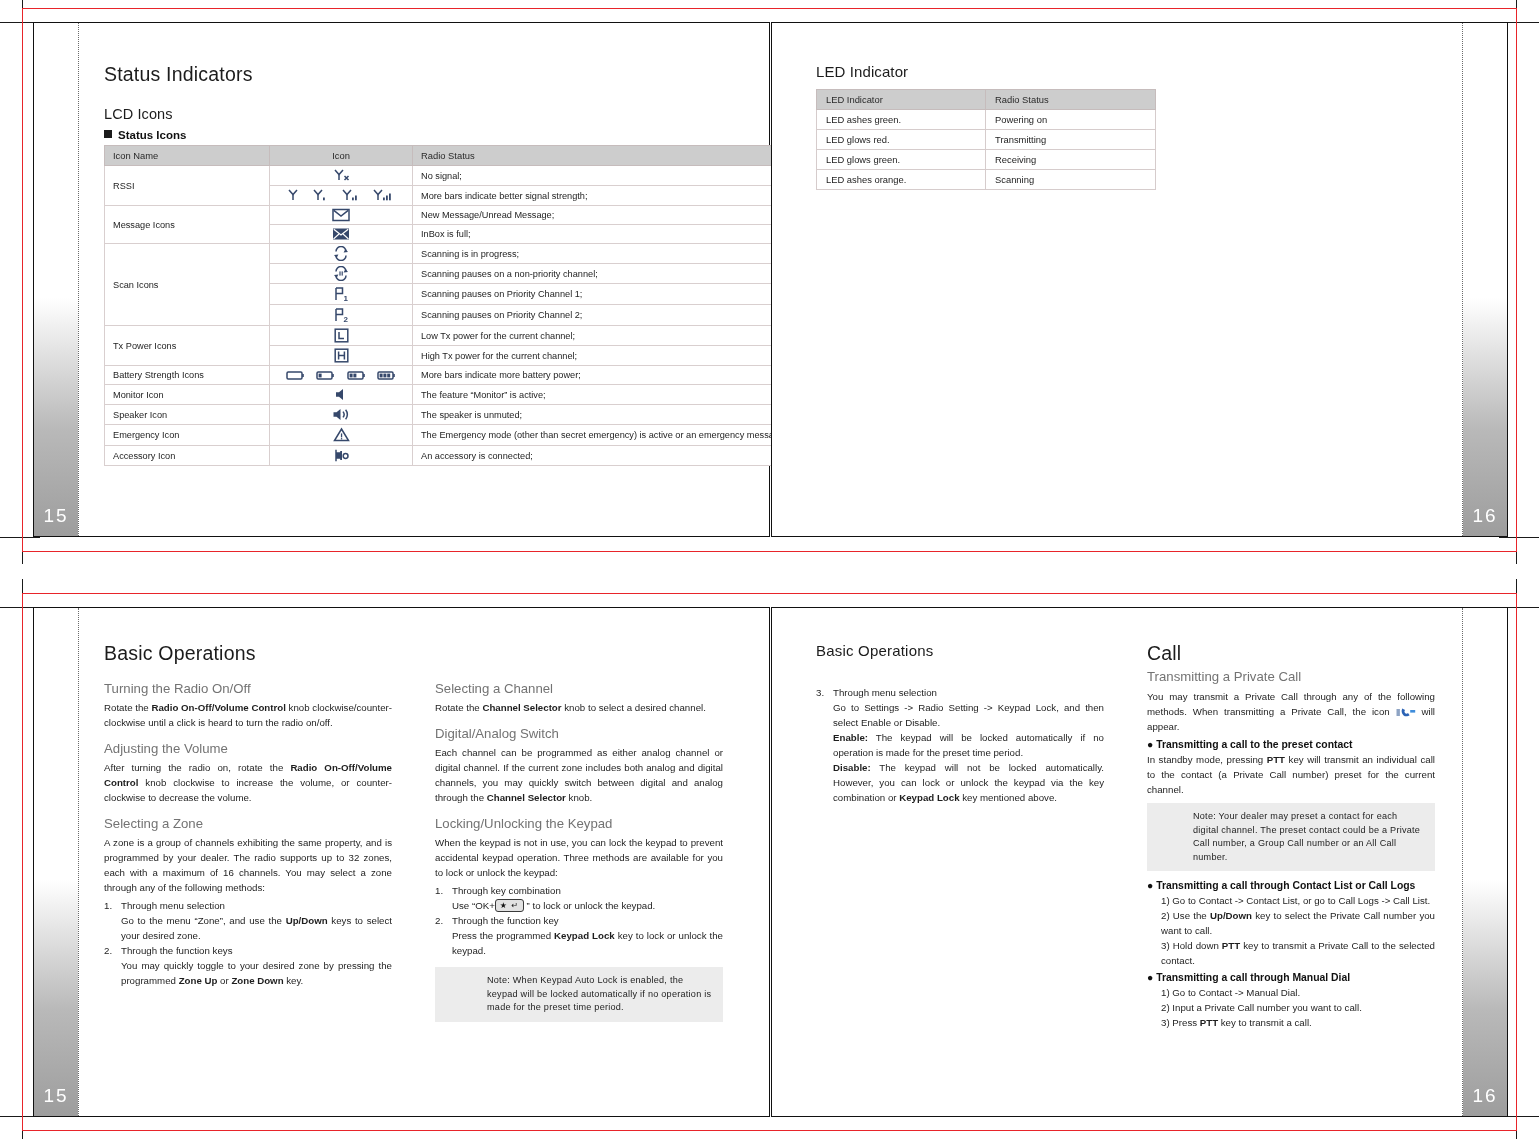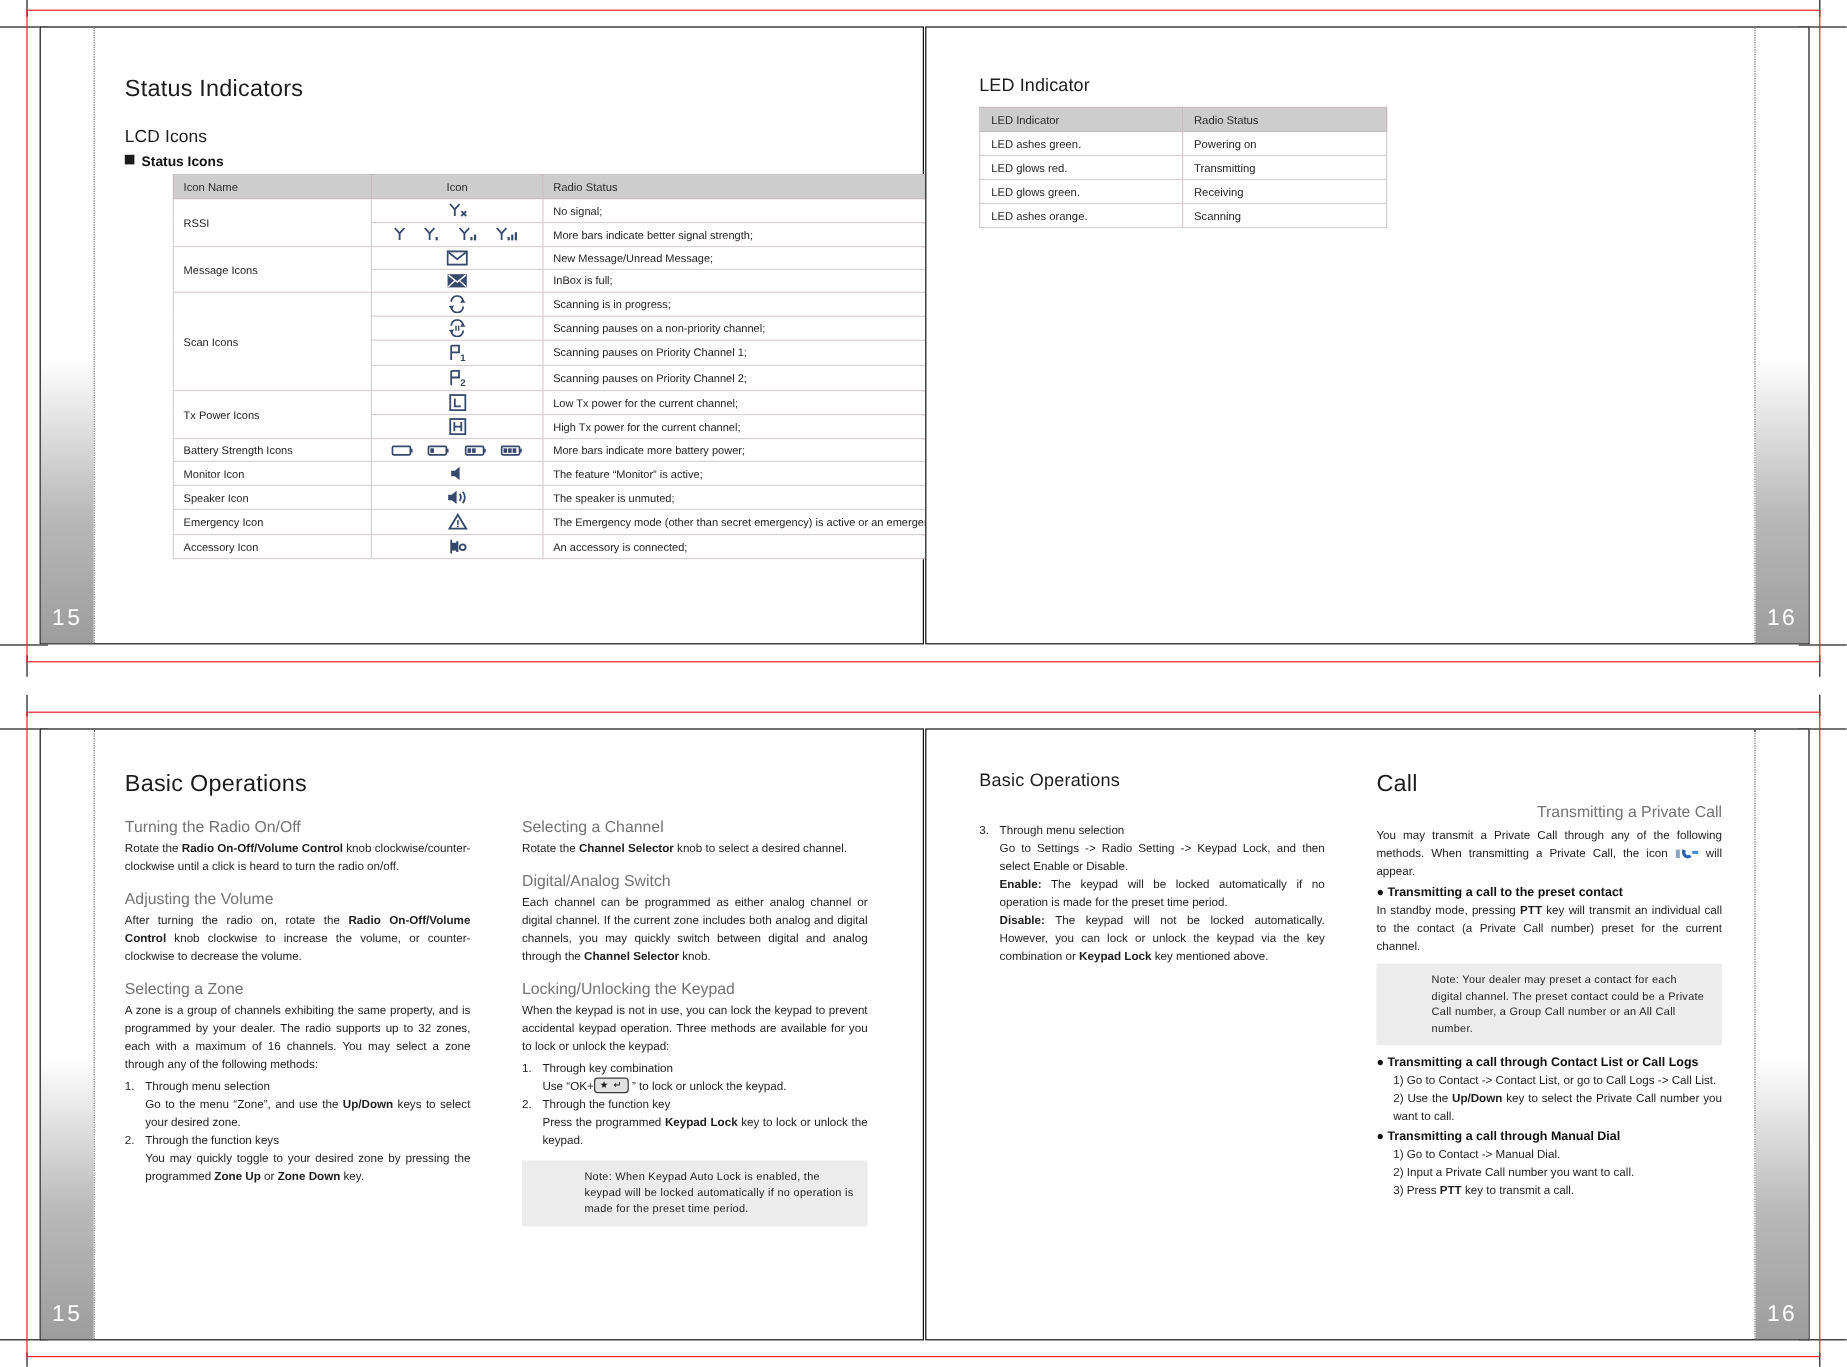--- a/index.html
+++ b/index.html
@@ -85,21 +85,21 @@
   .note{
     background:#ececec;
     font-size:9.1px;line-height:13.6px;color:#1d1d1d;
     padding:7px 10px 7px 52px;
     margin-top:9px;
     letter-spacing:.25px;
   }
   .note.note-right{padding-left:46px;}
 
   
-  table.tbl{border-collapse:collapse;width:100%;font-size:9.2px;color:#1d1d1d;margin-left:40px;}
+  table.tbl{border-collapse:collapse;width:100%;font-size:9.2px;color:#1d1d1d;}
   table.tbl th{
     background:#cdcdcd;color:#2a2a2a;font-weight:400;
     text-align:left;padding:4px 8px;border:1px solid #c6bcbc;
     font-size:9.4px;
   }
   table.tbl td{
     border:1px solid #d9cfcf;padding:4px 8px;vertical-align:middle;
     background:#fff;
   }
   table.tbl td.name{width:148px;}
@@ -496,34 +496,35 @@
             <span class="n">3.</span>
             <span class="t">Through menu selection</span>
           </div>
           <div class="indent">Go to Settings -&gt; Radio Setting -&gt; Keypad Lock, and then select Enable or Disable.</div>
           <div class="indent"><b>Enable:</b><span> The keypad will be locked automatically if no operation is made for the preset time period.</span></div>
           <div class="indent"><b>Disable:</b><span> The keypad will not be locked automatically. However, you can lock or unlock the keypad via the key combination or </span><b>Keypad Lock</b><span> key mentioned above.</span></div>
         </div>
 
         <div class="col">
           <div class="h1" style="font-size:19.5px;margin-bottom:4px;">Call</div>
-          <div class="h3" style="margin-bottom:5px;text-align:right;">Transmitting a Private Call</div>
+          <div class="h3" style="margin-bottom:5px;">Transmitting a Private Call</div>
           <p class="body tight" style="margin-bottom:3px;"><span>You may transmit a Private Call through any of the following methods. When transmitting a Private Call, the icon </span><span class="gl"><svg width="20" height="12" viewBox="0 0 20 12">
                   <rect x="0.5" y="3" width="3.4" height="7" fill="#8ea4c4"></rect>
                   <path d="M6.2 2.6 C5.2 4.8 5.4 7.6 7.6 9.4 C9.4 10.9 12 10.4 13.6 9.2 L12 7.1 C11 7.9 9.8 7.8 9 6.9 C8.2 6 8.3 4.9 9.1 4.1 Z" fill="#2c63b5"></path>
                   <rect x="14.2" y="4" width="5" height="2.6" fill="#3f8ddb"></rect>
                 </svg></span><span> will appear.</span></p>
           <div class="bullet-head">●&nbsp;<span>Transmitting a call to the preset contact</span></div>
           <p class="body tight"><span>In standby mode, pressing </span><b>PTT</b><span> key will transmit an individual call to the contact (a Private Call number) preset for the current channel.</span></p>
 
           <div class="note note-right" style="margin-top:6px;">Note: Your dealer may preset a contact for each digital channel. The preset contact could be a Private Call number, a Group Call number or an All Call number.</div>
 
           <div class="bullet-head" style="margin-top:9px;">●&nbsp;<span>Transmitting a call through Contact List or Call Logs</span></div>
           <div class="indent2">1)  Go to Contact -&gt; Contact List, or go to Call Logs -&gt; Call List.</div>
           <div class="indent2"><span>2)  Use the </span><b>Up/Down</b><span> key to select the Private Call number you want to call.</span></div>
+          <div class="indent2"><span>3)  Hold down </span><b>PTT</b><span> key to transmit a Private Call to the selected contact.</span></div>
 
           <div class="bullet-head" style="margin-top:4px;">●&nbsp;<span>Transmitting a call through Manual Dial</span></div>
           <div class="indent2">1)  Go to Contact -&gt; Manual Dial.</div>
           <div class="indent2">2)  Input a Private Call number you want to call.</div>
           <div class="indent2"><span>3)  Press </span><b>PTT</b><span> key to transmit a call.</span></div>
         </div>
       </div>
     </div>
   </div>
 </div>

